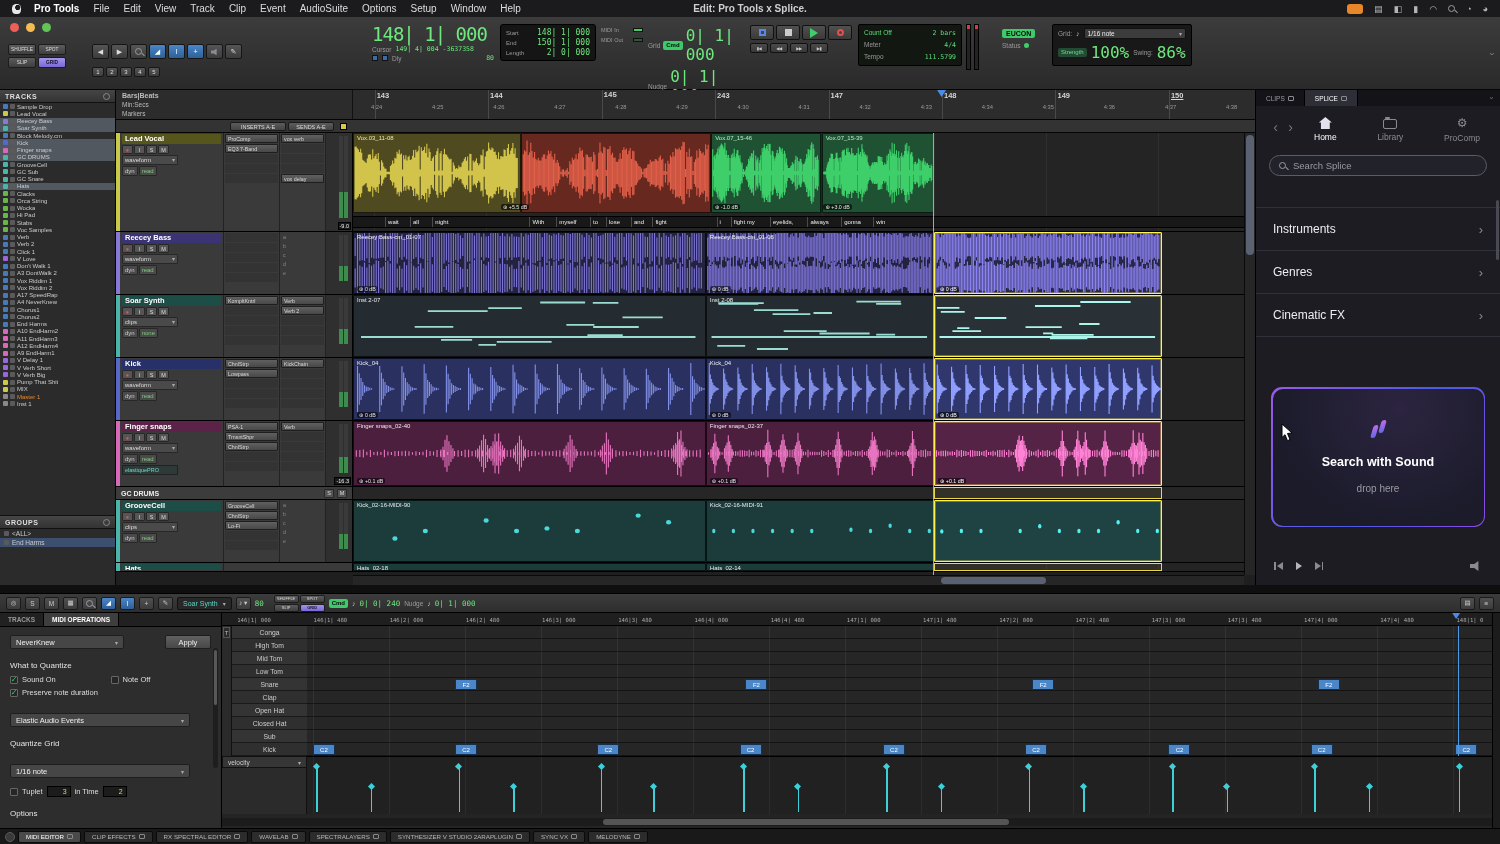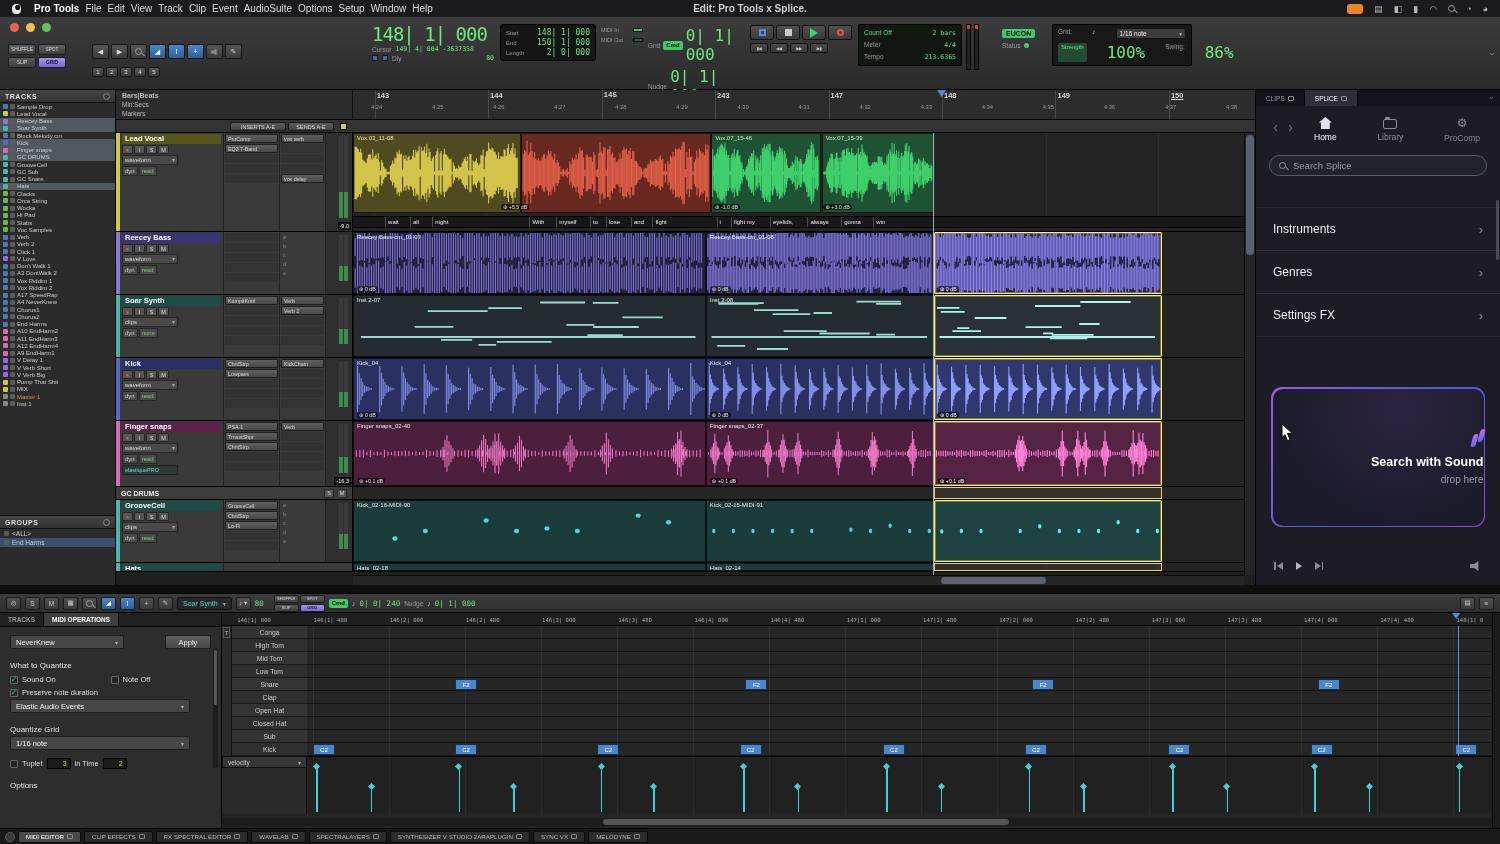--- a/index.html
+++ b/index.html
@@ -4,21 +4,21 @@
 <style>
 *{margin:0;padding:0;box-sizing:border-box}
 html,body{width:1500px;height:844px;background:#0f0f0f;font-family:"Liberation Sans",sans-serif;overflow:hidden;position:relative;color:#ccc}
 .mono{font-family:"DejaVu Sans Mono",monospace}
 .grn{color:#6ee87e}
 .clbl{color:#9a9a9a;font-size:6.5px}
 .dd{color:#aaa;font-size:6px}
 
 .menubar{position:absolute;top:0;left:0;width:100%;height:17px;background:#1b1b1d;display:flex;align-items:center;padding:0 12px;gap:13px;font-size:10px;color:#ddd;z-index:60}
 .apple{width:9px;height:10px;background:radial-gradient(circle at 65% 35%,transparent 2.5px,#e8e8e8 2.7px);border-radius:45% 45% 42% 42%}
-.menus{display:flex;gap:6px}
+.menus{display:flex;gap:14px}
 .mitem{white-space:nowrap}
 .mitem.b{font-weight:700;color:#fff}
 .mtitle{position:absolute;left:50%;transform:translateX(-50%);font-weight:700;color:#cfcfcf}
 .mstatus{margin-left:auto;display:flex;gap:11px;align-items:center;font-size:9px;color:#b5b5b5}
 .micchip{width:16px;height:10px;border-radius:3px;background:#e8872a}
 
 .toolbar{position:absolute;top:17px;left:0;width:100%;height:73px;background:linear-gradient(#3c3c3c,#2a2a2a);border-bottom:1px solid #050505}
 .tl{position:absolute;display:flex;align-items:center}
 .traffic{left:10px;top:6px;gap:7px}
 .dot{width:9px;height:9px;border-radius:50%}
@@ -60,21 +60,21 @@
 .trow{display:flex;justify-content:space-between;font-size:6.5px;line-height:12px}
 .grn2{color:#5adf7a}
 .tlbl{color:#9a9a9a}
 .metersbox{left:966px;top:7px;gap:3px}
 .vmeter{width:5px;height:46px;background:linear-gradient(180deg,#d04040 0 4px,#232323 4px);border:1px solid #000}
 .eucon{left:1002px;top:12px;flex-direction:column;gap:4px;align-items:flex-start}
 .eubadge{background:#3ec96a;color:#0a0a0a;font-weight:700;font-size:7px;border-radius:2px;padding:1px 4px}
 .eurow{display:flex;gap:4px;align-items:center}
 .statdot{width:5px;height:5px;border-radius:50%;background:#3ecf6a}
 .gridswing{left:1052px;top:7px;width:140px;background:#181818;border:1px solid #000;border-radius:2px;padding:3px 5px;flex-direction:column;gap:4px;align-items:stretch}
-.gsrow{display:flex;gap:20px;}
+.gsrow{display:flex;gap:4px;align-items:center}
 .gsel{flex:1;height:11px;background:#3c3c3c;border:1px solid #111;border-radius:2px;display:flex;align-items:center;justify-content:space-between;padding:0 3px;font-size:6.5px;color:#eee}
 .strbadge{background:#234a33;color:#6adf8a;padding:0 3px;border-radius:2px;font-size:6px;line-height:9px}
 .notei{color:#bbb;font-size:7px}
 .tbchev{right:7px;top:32px;color:#999;font-size:9px;transform:rotate(90deg)}
 
 .sidebar{position:absolute;left:0;top:90px;width:116px;height:425px;background:#2b2b2b;border-right:1px solid #050505}
 .panelhead{height:13px;background:linear-gradient(#454545,#333);border-bottom:1px solid #111;display:flex;align-items:center;padding:0 5px;font-size:7px;font-weight:700;color:#ddd;letter-spacing:.5px}
 .panelhead .ph-ico{margin-left:auto;width:7px;height:7px;border:1px solid #888;border-radius:50%}
 .titem{display:flex;align-items:center;gap:2px;height:7.25px;padding-left:3px;font-size:6px;color:#ccc;white-space:nowrap;overflow:hidden}
 .titem.sel{background:#525860}
@@ -157,21 +157,21 @@
 .foldericon{width:14px;height:10px;border:1.3px solid #8a8a93;border-radius:2px;position:relative;margin-top:2px}
 .foldericon::before{content:'';position:absolute;top:-3.5px;left:1px;width:5px;height:2px;background:#8a8a93;border-radius:1px}
 .gearicon{font-size:12px;line-height:13px;color:inherit}
 .sp-search{margin:7px 13px;height:21px;border:1px solid #5c5c68;border-radius:11px;display:flex;align-items:center;gap:7px;padding:0 9px;font-size:9.5px;color:#9a9aa3;background:#22222a;flex-shrink:0}
 .lens{width:7px;height:7px;border:1.3px solid #9a9aa3;border-radius:50%;position:relative;flex-shrink:0;display:inline-block}
 .lens::after{content:'';position:absolute;width:4px;height:1.3px;background:#9a9aa3;right:-3.5px;bottom:-1.5px;transform:rotate(45deg)}
 .sp-list{margin-top:24px;border-top:1px solid #30303a;flex-shrink:0}
 .sp-cat{height:43px;display:flex;align-items:center;justify-content:space-between;padding:0 17px;font-size:12px;color:#ececf2;border-bottom:1px solid #30303a}
 .sp-cat .chev{color:#8a8a93;font-size:13px}
 .sp-drop{margin:50px 15px 0;height:140px;border-radius:11px;padding:1.5px;background:linear-gradient(125deg,#9a5ae8,#4a5ae8 55%,#8a4ae8);flex-shrink:0}
-.sp-dropin{width:100%;height:100%;border-radius:10px;background:radial-gradient(ellipse at 60% 15%,#2c2440 0%,#1b1b2a 70%);display:flex;flex-direction:column;align-items:flex-end;justify-content:center;gap:5px}
+.sp-dropin{width:100%;height:100%;border-radius:10px;background:radial-gradient(ellipse at 60% 15%,#2c2440 0%,#1b1b2a 70%);display:flex;flex-direction:column;align-items:center;justify-content:center;gap:14px}
 .sp-logo{display:flex;gap:3px;margin-bottom:3px}
 .sp-logo i{width:4.5px;height:13px;border-radius:2.5px;background:linear-gradient(160deg,#c86ae8,#5a6ae8);transform:skewX(-16deg)}
 .sp-logo i:first-child{margin-top:5px}
 .sp-droptitle{font-size:12.5px;font-weight:700;color:#fff}
 .sp-dropsub{font-size:10px;color:#9a9aa3}
 .sp-transport{margin-top:auto;display:flex;align-items:center;gap:13px;padding:0 18px 14px}
 .tri-l{width:0;height:0;border-top:4px solid transparent;border-bottom:4px solid transparent;border-right:6px solid #8a8a93}
 .tri-r{width:0;height:0;border-top:4px solid transparent;border-bottom:4px solid transparent;border-left:6px solid #8a8a93}
 .tbar{width:1.5px;height:8px;background:#8a8a93}
 .tpgroup{display:flex;align-items:center;gap:1px}
@@ -188,21 +188,21 @@
 .minimodes{display:grid;grid-template-columns:25px 25px;gap:1px;margin-left:6px}
 .minimodes .mbtn{height:8px;font-size:4px}
 .msval{color:#6ee87e;font-family:"DejaVu Sans Mono",monospace;font-size:7.5px}
 .msp{flex:1}
 .ms-left{position:absolute;left:0;top:19px;bottom:0;width:222px;background:#2d2d2d;border-right:1px solid #000}
 .ms-tabs{display:flex;height:14px;background:#212121;border-bottom:1px solid #000;font-size:6.5px;font-weight:700}
 .ms-tab{padding:0 8px;display:flex;align-items:center;color:#999;border-right:1px solid #000}
 .ms-tab.on{background:#3e3e3e;color:#fff}
 .ms-pbody{padding:8px 10px;font-size:8px;color:#ddd}
 .msel{height:14px;background:#464646;border:1px solid #1e1e1e;border-radius:2px;display:flex;align-items:center;justify-content:space-between;padding:0 5px;font-size:7.5px;color:#eee;width:114px}
-.msel.wide{width:180px;margin-top:2px}
+.msel.wide{width:180px;margin-top:16px}
 .msapply{height:14px;width:46px;background:linear-gradient(#606060,#484848);border:1px solid #1e1e1e;border-radius:2px;color:#eee;font-size:7.5px;font-family:inherit}
 .ms-row{display:flex;justify-content:space-between;align-items:center}
 .mslabel{margin-top:12px;font-size:8px;color:#e2e2e2}
 .ms-checks{display:flex;flex-wrap:wrap;margin-top:5px;row-gap:4px}
 .mscheck{display:flex;align-items:center;gap:4px;font-size:7.5px}
 .mscheck.half{width:50%}
 .cb{width:8px;height:8px;border:1px solid #666;background:#262626;border-radius:1px;display:flex;align-items:center;justify-content:center;color:#3ec96a;font-size:8px;line-height:8px;flex:none}
 .ms-tuplet{display:flex;align-items:center;gap:4px;margin-top:8px;font-size:7.5px}
 .nfield{width:24px;height:11px;background:#1c1c1c;border:1px solid #000;color:#d8d878;font-size:7px;display:flex;align-items:center;justify-content:flex-end;padding:0 3px}
 .ms-leftsb{position:absolute;left:213px;top:35px;width:5px;height:120px;background:#1e1e1e;border-radius:3px}
@@ -382,21 +382,21 @@
     <div class="trow">
         <span class="grn2">Count Off</span>
         <span class="grn2 mono">2 bars</span>
       </div>
     <div class="trow">
         <span class="tlbl">Meter</span>
         <span class="grn2 mono">4/4</span>
       </div>
     <div class="trow">
         <span class="tlbl">Tempo</span>
-        <span class="grn2 mono">213.6365</span>
+        <span class="grn2 mono">111.5799</span>
       </div>
   </div>
 
   <div class="tl metersbox">
     <span class="vmeter"></span>
     <span class="vmeter"></span>
   </div>
 
   <div class="tl eucon">
     <span class="eubadge">EUCON</span>
@@ -1185,21 +1185,21 @@
   <div class="sp-list">
       <div class="sp-cat">
         <span>Instruments</span>
         <span class="chev">›</span>
       </div>
       <div class="sp-cat">
         <span>Genres</span>
         <span class="chev">›</span>
       </div>
       <div class="sp-cat">
-        <span>Settings FX</span>
+        <span>Cinematic FX</span>
         <span class="chev">›</span>
       </div>
     </div>
   <div class="sp-drop">
     <div class="sp-dropin">
       <span class="sp-logo">
           <i></i>
           <i></i>
         </span>
       <span class="sp-droptitle">Search with Sound</span>

